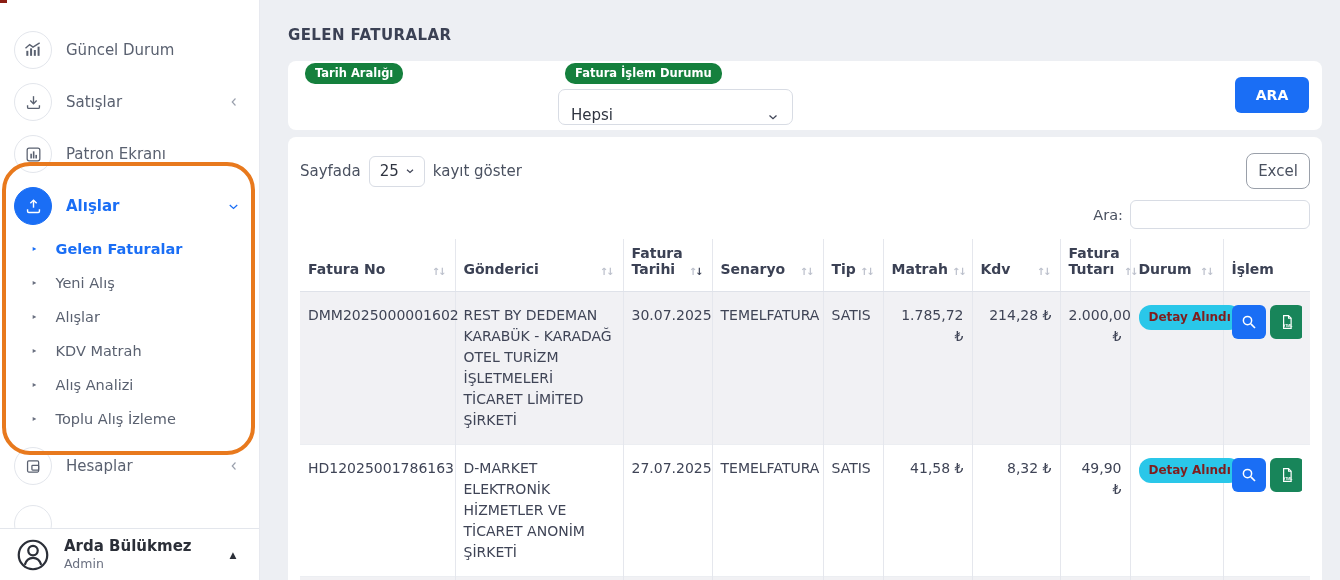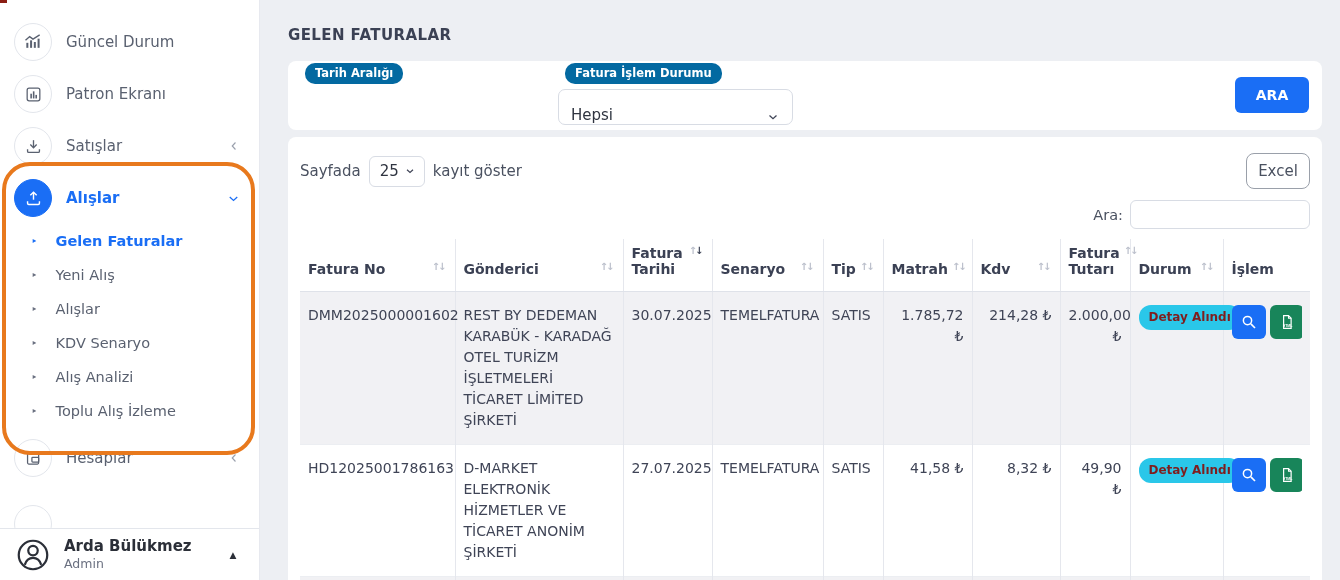--- a/index.html
+++ b/index.html
@@ -2,21 +2,21 @@
 <html><head>
 <meta charset="utf-8">
 <style>
   * { box-sizing: border-box; margin: 0; padding: 0; }
   html,body { width:1340px; height:580px; overflow:hidden; }
   body { font-family:"DejaVu Sans","Liberation Sans",sans-serif; background:#edeff3; display:flex; }
 
   
   .sidebar { width:260px; flex-shrink:0; background:#fff; border-right:1px solid #e7e9ef; position:relative; height:580px; }
   .red-speck { position:absolute; left:0; top:0; width:7px; height:3px; background:#8b1e14; }
-  .nav { padding-top:16px; position:relative; }
+  .nav { padding-top:24px; position:relative; }
   .nav-item { display:flex; align-items:center; gap:14px; padding:7px 18px 7px 14px; height:52px; cursor:pointer; }
   .nav-circle { width:38px; height:38px; border-radius:50%; border:1px solid #e3e6ec; display:flex; align-items:center; justify-content:center; color:#5a6170; flex-shrink:0; background:#fff; }
   .nav-circle.filled { background:#1a6ef5; border-color:#1a6ef5; color:#fff; }
   .nav-label { font-size:15px; color:#5a6170; }
   .nav-label.active { color:#1a6ef5; font-weight:bold; }
   .nav-chevron { margin-left:auto; display:flex; align-items:center; }
   .submenu { }
   .subitem { display:flex; align-items:center; gap:18px; padding:9px 16px 9px 31px; cursor:pointer; }
   .bullet { font-size:11px; color:#6a7080; line-height:1; }
   .subitem.active .bullet { color:#1a6ef5; }
@@ -29,41 +29,41 @@
   .user-name { font-size:15px; font-weight:bold; color:#2b2f38; line-height:1.15; }
   .user-role { font-size:12.5px; color:#6a7080; line-height:1.2; }
   .caret-up { margin-left:26px; font-size:9px; color:#2b2f38; cursor:pointer; }
 
   
   .main { flex:1; padding:0 18px 0 28px; position:relative; overflow:hidden; }
   .page-title { margin-top:26px; font-size:15px; font-weight:bold; color:#3b4154; letter-spacing:.4px; }
 
   .card { background:#fff; border-radius:8px; }
   .filter-card { margin-top:17px; height:69px; position:relative; }
-  .fbadge { position:absolute; background:#0369a1; color:#fff; font-size:11.5px; font-weight:bold; padding:3px 10px 4px; border-radius:10px; z-index:2; }
+  .fbadge { position:absolute; background:#15803d; color:#fff; font-size:11.5px; font-weight:bold; padding:3px 10px 4px; border-radius:10px; z-index:2; }
   .badge-date { left:17px; top:2px; }
   .badge-status { left:277px; top:2px; }
   .finput { position:absolute; top:28px; height:36px; border:1px solid #d8dce4; border-radius:7px; background:#fff; font-size:15px; color:#2f3440; font-family:inherit; padding:0 12px; }
   .input-date { left:12px; width:235px; }
   .select-status { left:270px; width:235px; display:flex; align-items:flex-end; justify-content:space-between; cursor:pointer; }
   .btn-ara { position:absolute; right:13px; top:16px; width:74px; height:36px; background:#1a6ef5; border:none; border-radius:6px; color:#fff; font-size:14px; font-weight:bold; font-family:inherit; cursor:pointer; }
 
   .table-card { margin-top:7px; padding:16px 12px; height:600px; }
   .controls-row { display:flex; align-items:center; }
   .ctrl-label { font-size:15px; color:#4a5160; }
   .page-size { margin:0 8px; width:56px; height:31px; border:1px solid #d8dce4; border-radius:6px; display:flex; align-items:center; justify-content:space-between; padding:0 8px 0 10px; font-size:15px; color:#2f3440; cursor:pointer; }
   .btn-excel { margin-left:auto; width:64px; height:36px; background:#fff; border:1px solid #9aa0aa; border-radius:8px; font-size:15px; color:#4a5160; font-family:inherit; cursor:pointer; }
   .search-row { margin-top:11px; display:flex; align-items:center; justify-content:flex-end; gap:7px; }
   .search-label { font-size:14.5px; color:#4a5160; }
   .search-input { width:180px; height:29px; border:1px solid #d8dce4; border-radius:6px; background:#fff; font-family:inherit; font-size:14px; padding:0 8px; color:#2f3440; }
 
   table { margin-top:10px; width:1010px; border-collapse:collapse; table-layout:fixed; }
   th { vertical-align:bottom; text-align:left; padding:6px 8px 14px; font-size:14px; font-weight:bold; color:#3b4154; border-bottom:1px solid #dfe2e9; }
   th + th, td + td { border-left:1px solid #e5e7ed; }
-  .thc { display:flex; justify-content:space-between; align-items:flex-start; gap:4px; }
+  .thc { display:flex; justify-content:space-between; align-items:flex-end; gap:4px; }
   .sorts { font-size:10px; letter-spacing:-2px; color:#bcc0cc; white-space:nowrap; flex-shrink:0; padding-right:2px; }
   .sorts .on { color:#3b4154; }
   td { vertical-align:top; padding:13px 8px; font-size:14px; color:#3f4456; line-height:1.5; border-top:1px solid #eceef2; }
   tbody tr:nth-child(odd) { background:#f1f1f4; }
   td.num { text-align:right; }
   .status-badge { display:inline-block; background:#2ac7e9; color:#7f1d1d; font-size:12px; font-weight:bold; padding:3px 10px 4px; border-radius:12px; white-space:nowrap; }
   .actions { display:flex; gap:4px; overflow:hidden; }
   .abtn { width:34px; height:34px; border-radius:6px; border:none; flex-shrink:0; display:flex; align-items:center; justify-content:center; cursor:pointer; }
   .abtn.view { background:#1a6ef5; }
   .abtn.html { background:#18855a; }
@@ -85,49 +85,49 @@
               <rect x="17.5" y="8" width="2.4" height="11"></rect>
             </g>
             <polyline points="3,10 8,5.5 12,8.5 20,3.5" fill="none" stroke="#5a6170" stroke-width="1.7"></polyline>
           </svg>
       </span>
       <span class="nav-label">Güncel Durum</span>
     </div>
 
     <div class="nav-item">
       <span class="nav-circle">
+        <svg width="19" height="19" viewBox="0 0 24 24" fill="none" stroke="#5a6170" stroke-width="1.7">
+            <line x1="12" y1="4" x2="12" y2="13"></line>
+            <polyline points="8,9.5 12,13.5 16,9.5"></polyline>
+            <path d="M4.5 15.5v2.5a1.5 1.5 0 0 0 1.5 1.5h12a1.5 1.5 0 0 0 1.5-1.5v-2.5"></path>
+          </svg>
+      </span>
+      <span class="nav-label">Satışlar</span>
+      <span class="nav-chevron">
+        <svg width="14" height="14" viewBox="0 0 24 24" fill="none" stroke="#9aa0ad" stroke-width="2">
+            <polyline points="14.5,6 9,12 14.5,18"></polyline>
+          </svg>
+      </span>
+    </div>
+
+    <div class="nav-item">
+      <span class="nav-circle">
         <svg width="19" height="19" viewBox="0 0 24 24">
             <rect x="4" y="4" width="16" height="16" rx="2.5" fill="none" stroke="#5a6170" stroke-width="1.6"></rect>
             <g fill="#5a6170">
               <rect x="8" y="11" width="2" height="6"></rect>
               <rect x="11.2" y="8" width="2" height="9"></rect>
               <rect x="14.4" y="12.5" width="2" height="4.5"></rect>
             </g>
           </svg>
       </span>
       <span class="nav-label">Patron Ekranı</span>
     </div>
 
     <div class="nav-item">
-      <span class="nav-circle">
-        <svg width="19" height="19" viewBox="0 0 24 24" fill="none" stroke="#5a6170" stroke-width="1.7">
-            <line x1="12" y1="4" x2="12" y2="13"></line>
-            <polyline points="8,9.5 12,13.5 16,9.5"></polyline>
-            <path d="M4.5 15.5v2.5a1.5 1.5 0 0 0 1.5 1.5h12a1.5 1.5 0 0 0 1.5-1.5v-2.5"></path>
-          </svg>
-      </span>
-      <span class="nav-label">Satışlar</span>
-      <span class="nav-chevron">
-        <svg width="14" height="14" viewBox="0 0 24 24" fill="none" stroke="#9aa0ad" stroke-width="2">
-            <polyline points="14.5,6 9,12 14.5,18"></polyline>
-          </svg>
-      </span>
-    </div>
-
-    <div class="nav-item">
       <span class="nav-circle filled">
         <svg width="19" height="19" viewBox="0 0 24 24" fill="none" stroke="#ffffff" stroke-width="1.8">
             <line x1="12" y1="13.5" x2="12" y2="4.5"></line>
             <polyline points="8,8 12,4 16,8"></polyline>
             <path d="M4.5 15.5v2.5a1.5 1.5 0 0 0 1.5 1.5h12a1.5 1.5 0 0 0 1.5-1.5v-2.5"></path>
           </svg>
       </span>
       <span class="nav-label active">Alışlar</span>
       <span class="nav-chevron">
         <svg width="15" height="15" viewBox="0 0 24 24" fill="none" stroke="#1a6ef5" stroke-width="2">
@@ -144,21 +144,21 @@
         <div class="subitem">
           <span class="bullet">‣</span>
           <span class="sublabel">Yeni Alış</span>
         </div>
         <div class="subitem">
           <span class="bullet">‣</span>
           <span class="sublabel">Alışlar</span>
         </div>
         <div class="subitem">
           <span class="bullet">‣</span>
-          <span class="sublabel">KDV Senaryo</span>
+          <span class="sublabel">KDV Matrah</span>
         </div>
         <div class="subitem">
           <span class="bullet">‣</span>
           <span class="sublabel">Alış Analizi</span>
         </div>
         <div class="subitem">
           <span class="bullet">‣</span>
           <span class="sublabel">Toplu Alış İzleme</span>
         </div>
       </div>

